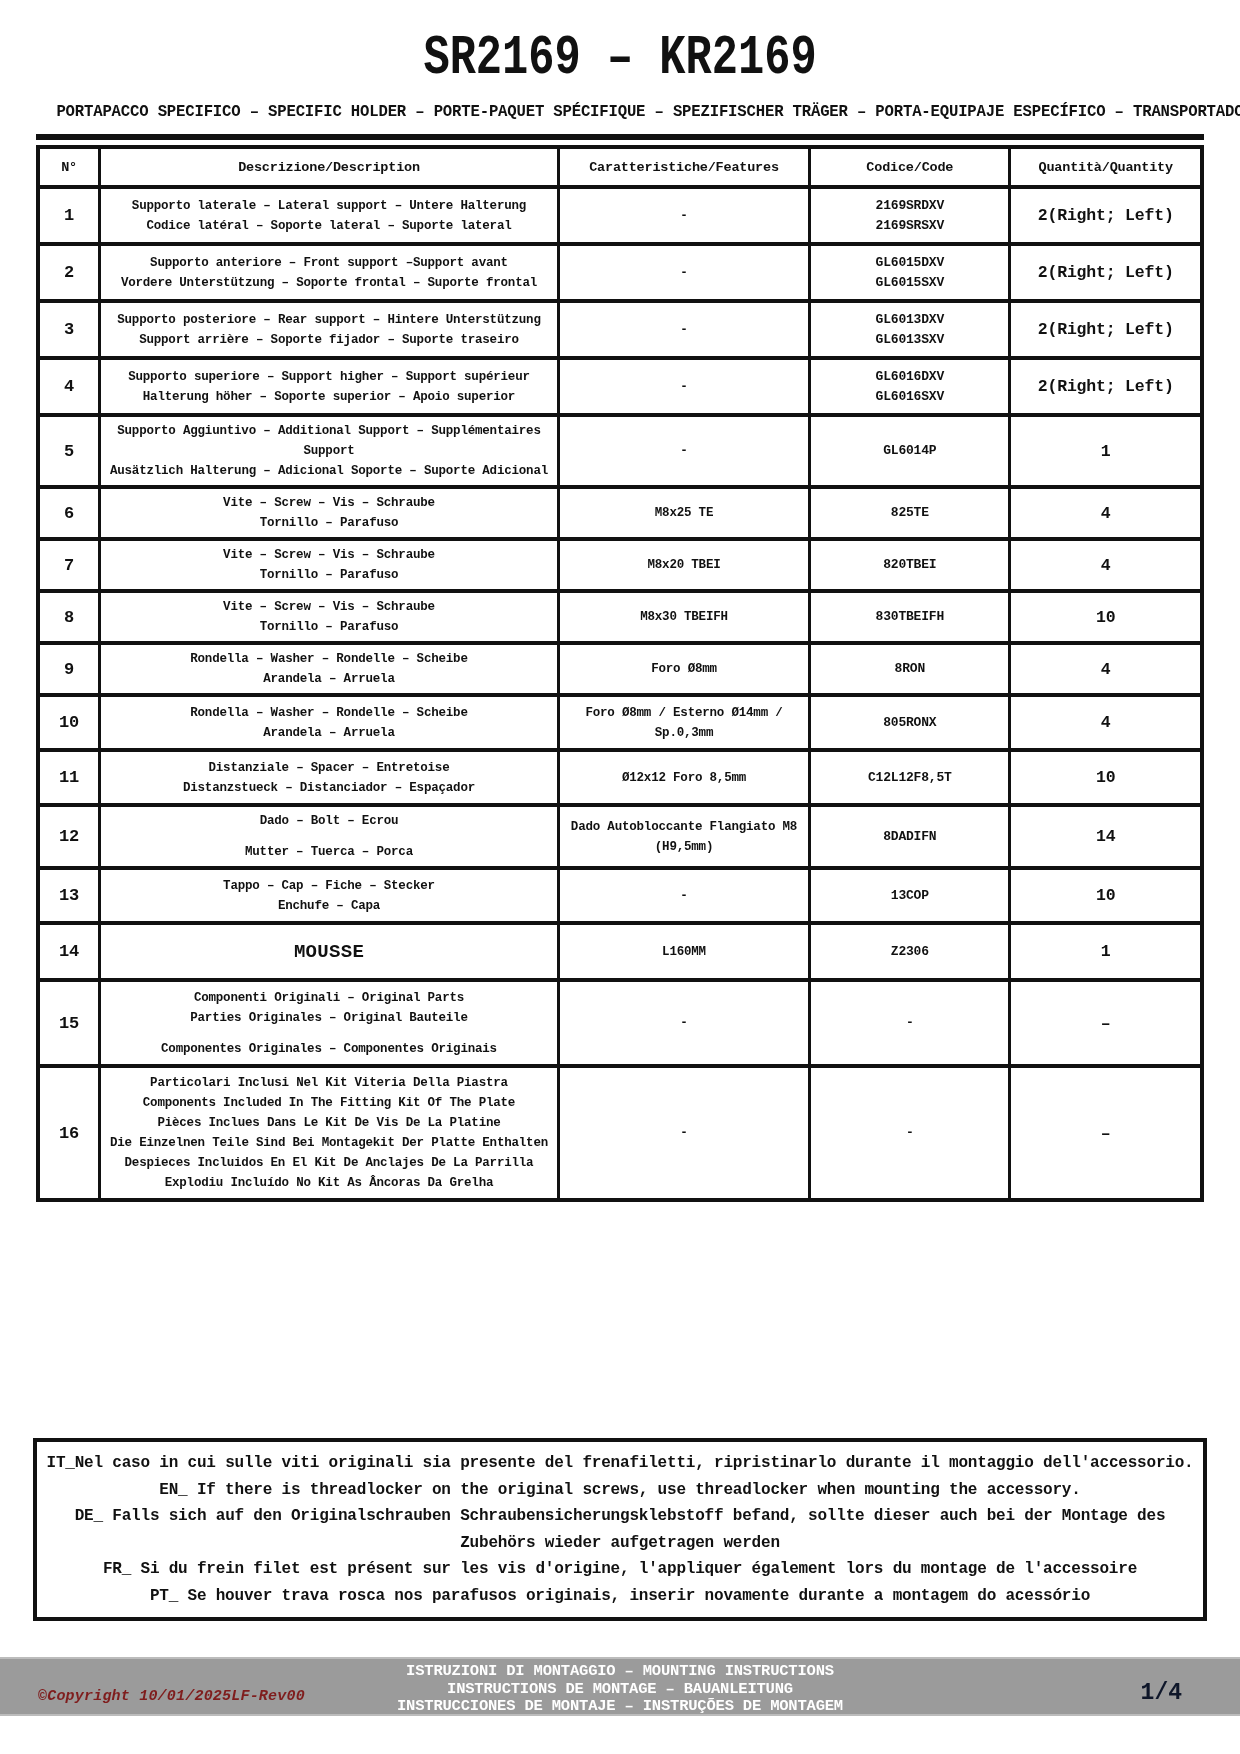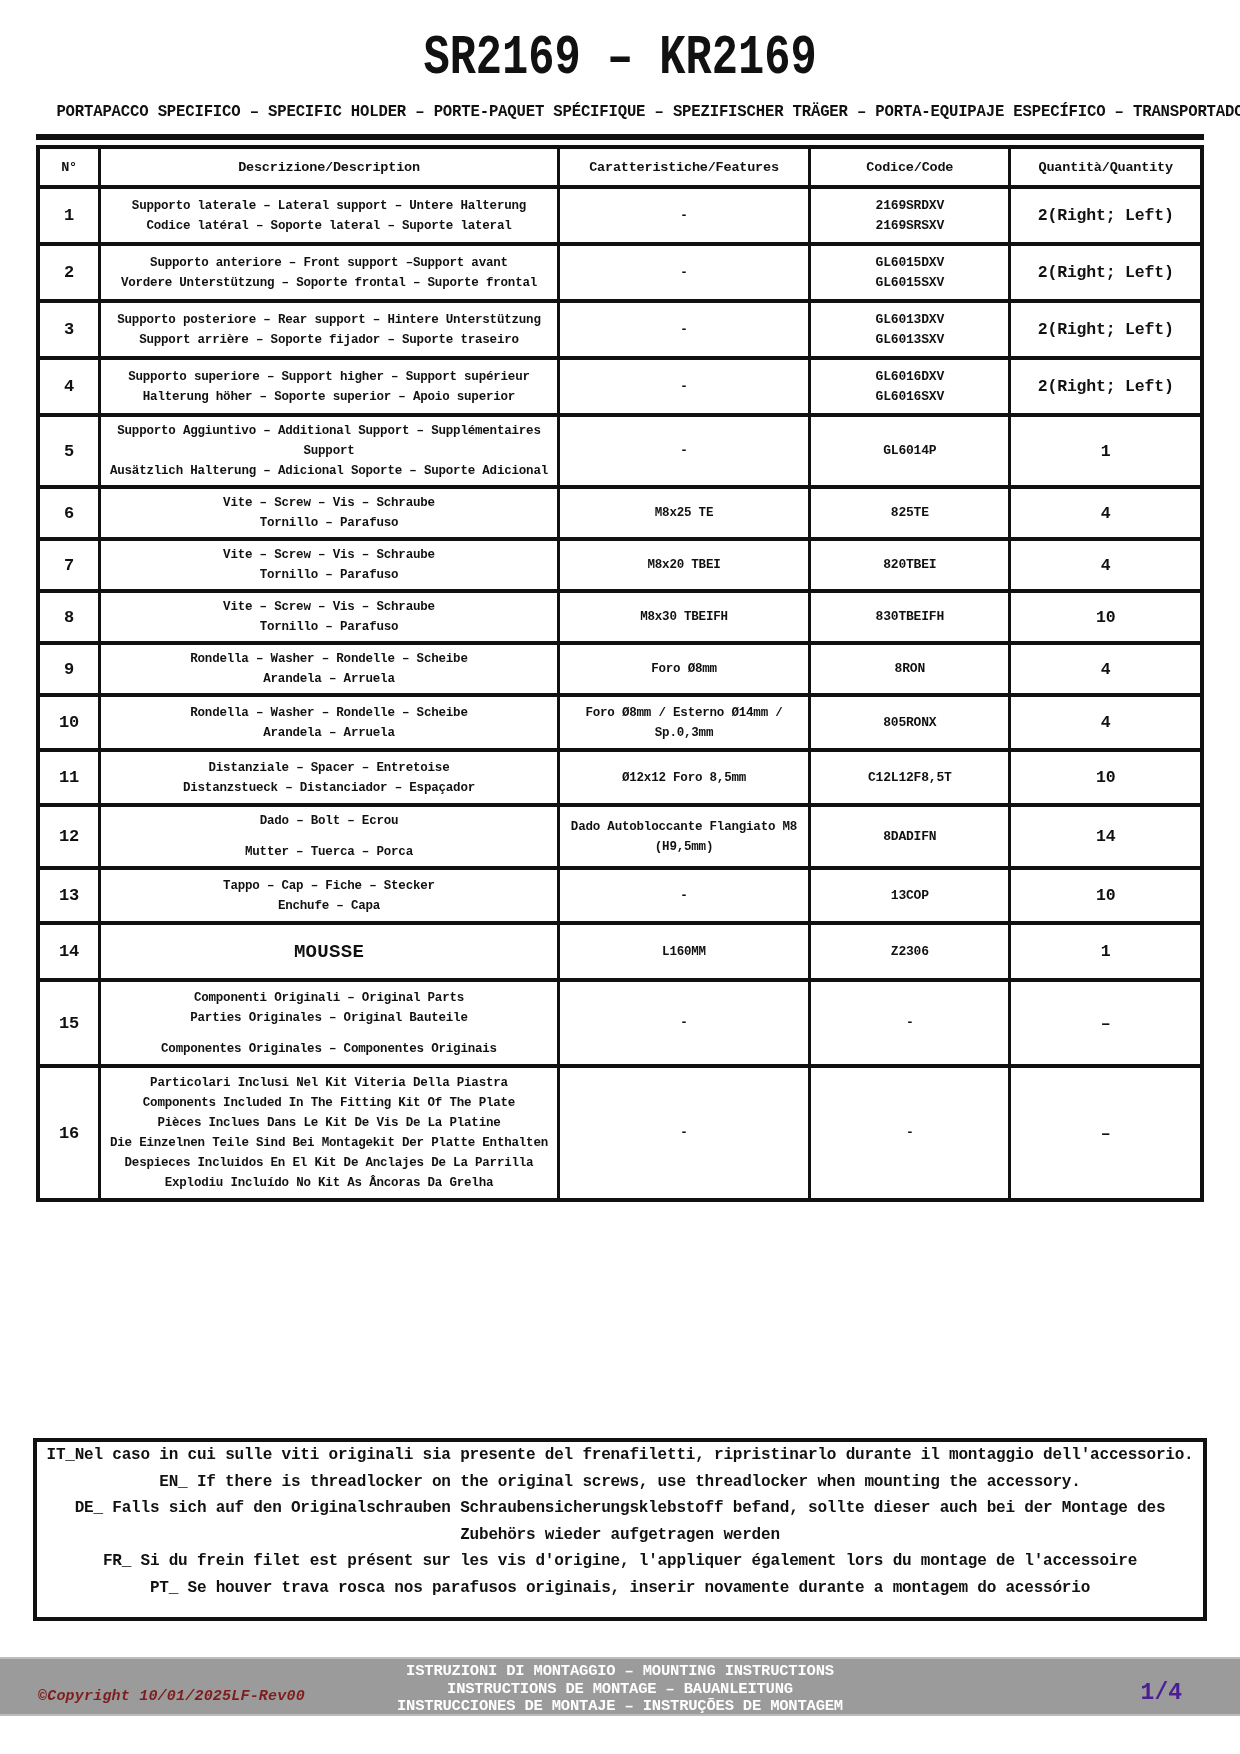--- a/index.html
+++ b/index.html
@@ -37,41 +37,41 @@
   td.cell-description{font-size:12.5px;line-height:20px;}
   td.cell-features{font-size:12.5px;line-height:20px;}
   td.cell-code{font-size:13px;line-height:20px;}
   td.cell-quantity{font-size:16.5px;}
   td.cell-description.emph div{font-size:19px;letter-spacing:0.3px;}
   .line-gap{height:11px;}
   
   .notes-box{
     position:absolute;left:33px;right:33px;top:1438px;height:183px;
     border:4px solid #111;box-sizing:border-box;
-    display:flex;flex-direction:column;justify-content:flex-start;
+    display:flex;flex-direction:column;justify-content:center;
   }
   .note-line{
     font-size:16px;font-weight:bold;text-align:center;line-height:26.5px;
     letter-spacing:-0.2px;
   }
   
   .footer-bar{
     position:absolute;left:0;right:0;top:1657px;height:59px;background:#9b9b9b;
     border-top:2px solid #bcbcbc;border-bottom:2px solid #bcbcbc;box-sizing:border-box;
   }
   .footer-center{
     position:absolute;left:0;right:0;top:4px;text-align:center;color:#ffffff;
     font-weight:bold;font-size:15.5px;line-height:17.5px;letter-spacing:-0.2px;
   }
   .copyright{
     position:absolute;left:38px;bottom:9px;font-style:italic;font-weight:bold;
     font-size:15px;color:#7f1d1d;letter-spacing:0.2px;
   }
   .page-number{
-    position:absolute;right:58px;bottom:8px;color:#4c1d95;font-weight:bold;
+    position:absolute;right:58px;bottom:8px;color:#0f172a;font-weight:bold;
     font-size:23px;
     margin-left:7px;
   }
 </style>
 </head>
 <body>
 
 <div class="page">
 
   <div class="doc-title">SR2169 – KR2169</div>

